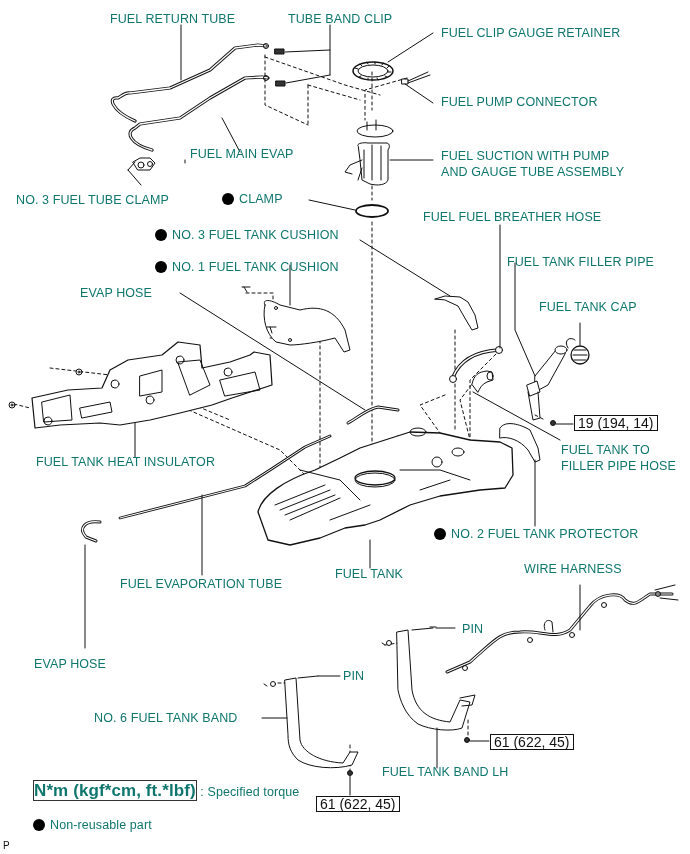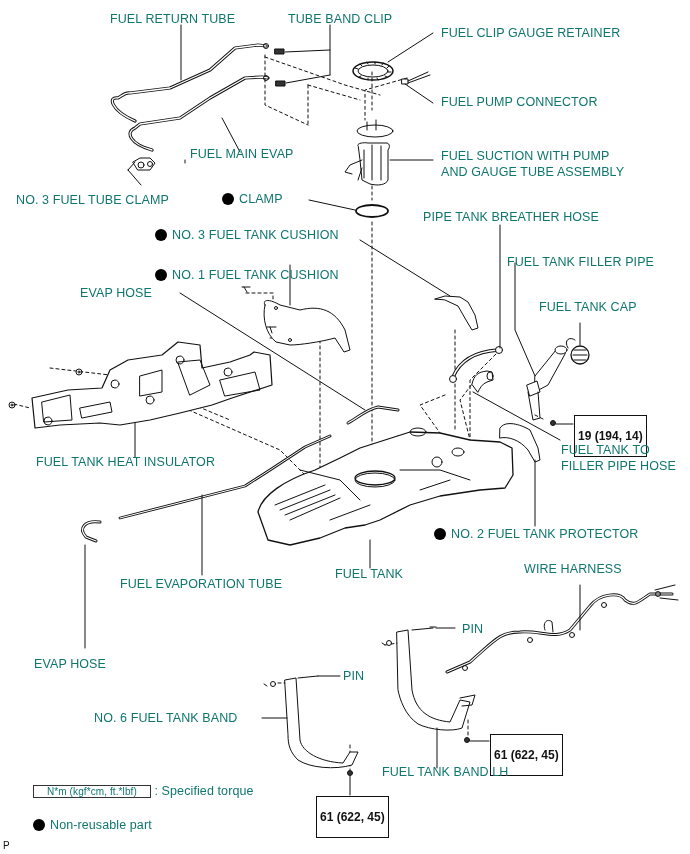--- a/index.html
+++ b/index.html
@@ -1,22 +1,22 @@
 <!DOCTYPE html>
 <html><head>
 <meta charset="utf-8">
 <style>
   html, body { margin:0; padding:0; background:#ffffff; }
   body { width:690px; height:854px; position:relative; overflow:hidden;
          font-family:"Liberation Sans", sans-serif; color:#111; }
   #art { position:absolute; left:0; top:0; width:690px; height:854px; }
   .lbl { position:absolute; font-size:12.5px; line-height:14px; white-space:nowrap; color:#0f766e; letter-spacing:0.1px; }
   .dot { display:inline-block; width:12px; height:12px; border-radius:50%; background:#000; vertical-align:-2px; margin-right:5px; }
-  .torque { position:absolute; font-size:12px; font-weight:bold; border:1.3px solid #111; padding:14px 3px; background:#fff; white-space:nowrap; line-height:12px; }
-  .legend-box { border:1px solid #333; padding:0 13px; font-weight:normal; font-size:10px; }
+  .torque { position:absolute; font-size:14px; font-weight:normal; border:1.3px solid #111; padding:1px 3px; background:#fff; white-space:nowrap; line-height:12px; }
+  .legend-box { border:1px solid #333; padding:0 0; font-weight:bold; font-size:17px; }
   .p-mark { position:absolute; left:3px; top:840px; font-size:10px; }
 </style>
 </head>
 <body>
 
 <svg id="art" viewBox="0 0 690 854" xmlns="http://www.w3.org/2000/svg" fill="none" stroke="#111" stroke-width="1" stroke-linecap="round" stroke-linejoin="round">
 
   <g>
     <path d="M135,121 C110,110 108,96 118,98 C122,96 125,92 130,93 L170,88 L210,70 L235,48 L258,45 L266,46" stroke-width="3.2"></path>
     <path d="M135,121 C110,110 108,96 118,98 C122,96 125,92 130,93 L170,88 L210,70 L235,48 L258,45 L266,46" stroke="#fff" stroke-width="1.3"></path>
@@ -241,23 +241,23 @@
 
 <div class="lbl" style="left:110px;top:12px">FUEL RETURN TUBE</div>
 <div class="lbl" style="left:288px;top:12px">TUBE BAND CLIP</div>
 <div class="lbl" style="left:441px;top:26px">FUEL CLIP GAUGE RETAINER</div>
 <div class="lbl" style="left:441px;top:95px">FUEL PUMP CONNECTOR</div>
 <div class="lbl" style="left:190px;top:147px">FUEL MAIN EVAP</div>
 <div class="lbl" style="left:441px;top:149px">FUEL SUCTION WITH PUMP</div>
 <div class="lbl" style="left:441px;top:165px">AND GAUGE TUBE ASSEMBLY</div>
 <div class="lbl" style="left:16px;top:193px">NO. 3 FUEL TUBE CLAMP</div>
 <div class="lbl" style="left:222px;top:192px"><span class="dot"></span><span>CLAMP</span></div>
-<div class="lbl" style="left:423px;top:210px">PIPE TANK BREATHER HOSE</div>
+<div class="lbl" style="left:423px;top:210px">FUEL FUEL BREATHER HOSE</div>
 <div class="lbl" style="left:155px;top:228px"><span class="dot"></span><span>NO. 3 FUEL TANK CUSHION</span></div>
-<div class="lbl" style="left:155px;top:268px"><span class="dot"></span><span>NO. 1 FUEL TANK CUSHION</span></div>
+<div class="lbl" style="left:155px;top:260px"><span class="dot"></span><span>NO. 1 FUEL TANK CUSHION</span></div>
 <div class="lbl" style="left:507px;top:255px">FUEL TANK FILLER PIPE</div>
 <div class="lbl" style="left:80px;top:286px">EVAP HOSE</div>
 <div class="lbl" style="left:539px;top:300px">FUEL TANK CAP</div>
 <div class="torque" style="left:574px;top:415px">19 (194, 14)</div>
 <div class="lbl" style="left:561px;top:443px">FUEL TANK TO</div>
 <div class="lbl" style="left:561px;top:459px">FILLER PIPE HOSE</div>
 <div class="lbl" style="left:36px;top:455px">FUEL TANK HEAT INSULATOR</div>
 <div class="lbl" style="left:434px;top:527px"><span class="dot"></span><span>NO. 2 FUEL TANK PROTECTOR</span></div>
 <div class="lbl" style="left:120px;top:577px">FUEL EVAPORATION TUBE</div>
 <div class="lbl" style="left:335px;top:567px">FUEL TANK</div>

